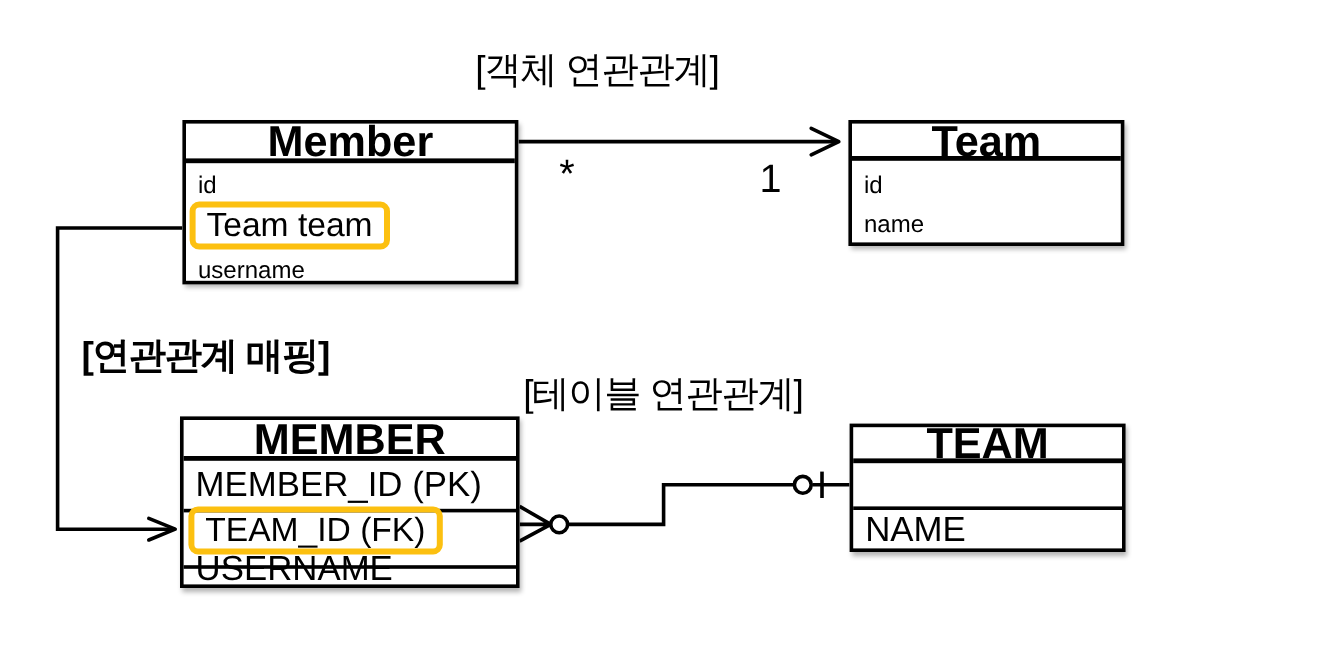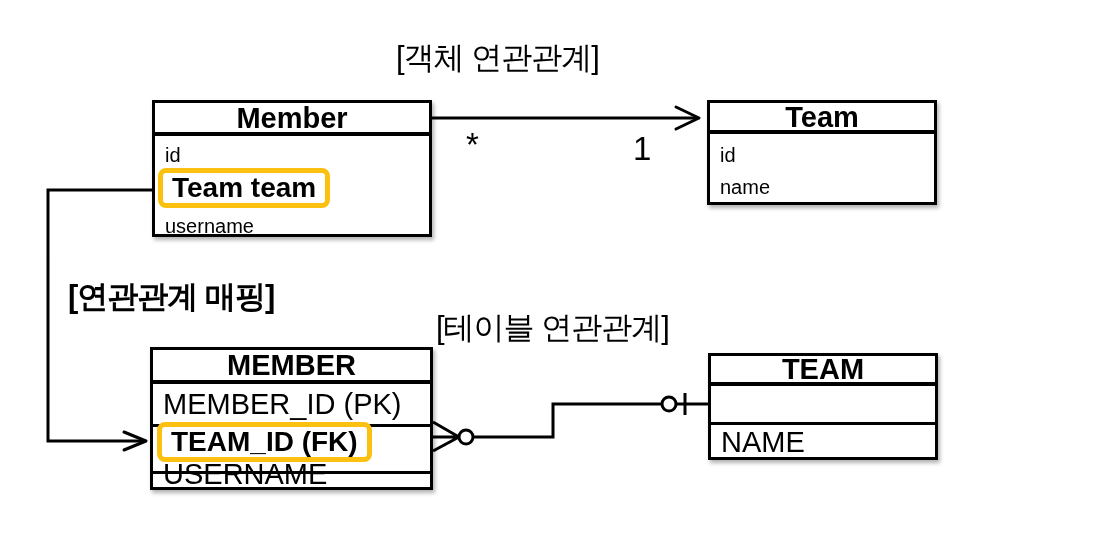--- a/index.html
+++ b/index.html
@@ -9,26 +9,26 @@
   .canvas { position:relative; width:964px; height:538px; background:var(--background,#fff); overflow:hidden;border-radius:16px; }
 
   .connector-layer { position:absolute; left:0; top:0; width:1108px; height:538px; }
   .connector-layer path, .connector-layer circle, .connector-layer line { stroke:var(--line,#000); }
 
   .section-title { position:absolute; font-size:31px; line-height:36px; letter-spacing:-1px; white-space:nowrap; }
 
   .box { position:absolute; background:#fff; border:3px solid var(--line,#000);
          box-shadow:2px 3px 4px rgba(0,0,0,0.30); }
   .box-header { border-bottom:4px solid var(--line,#000); text-align:center;
-                font-weight:bold; font-size:29px; white-space:nowrap; overflow:visible; }
+                font-weight:bold; font-size:36px; white-space:nowrap; overflow:visible; }
   .field { position:absolute; font-size:20px; line-height:30px; white-space:nowrap; }
   .divider { position:absolute; left:0; right:0; height:3px; background:var(--line,#000); }
 
   .hl { position:absolute; border:5px solid var(--highlight,#FCC010); border-radius:8px;
-        padding:0 9px; font-weight:bold; font-size:28px; line-height:30px; white-space:nowrap; }
+        padding:0 9px; font-weight:normal; font-size:28px; line-height:30px; white-space:nowrap; }
 
   
   .obj-title      { left:396px; top:40px; }
   .member-entity  { left:152px; top:100px; width:280px; height:137px; }
   .member-entity .box-header { height:33px; line-height:30px; }
   .member-f-id        { left:10px; top:37px; }
   .member-f-team-hl   { left:3px;  top:65px; }
   .member-f-username  { left:10px; top:108px; }
 
   .team-entity    { left:707px; top:100px; width:230px; height:105px; }

